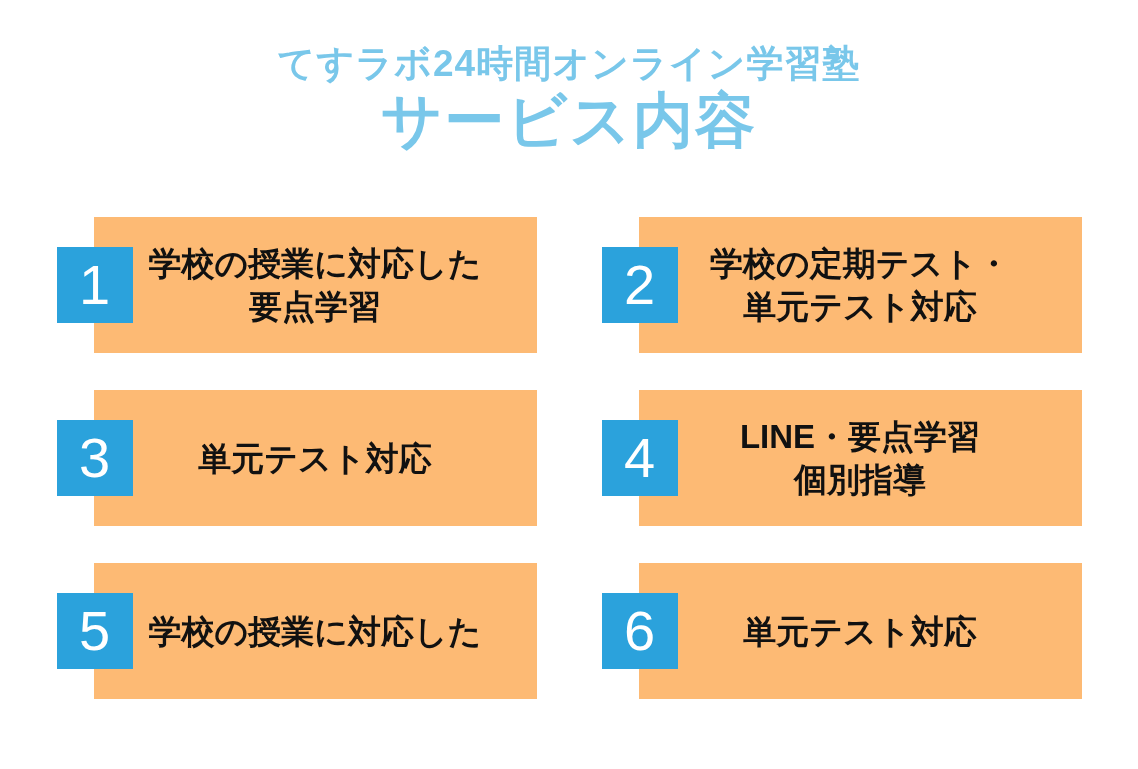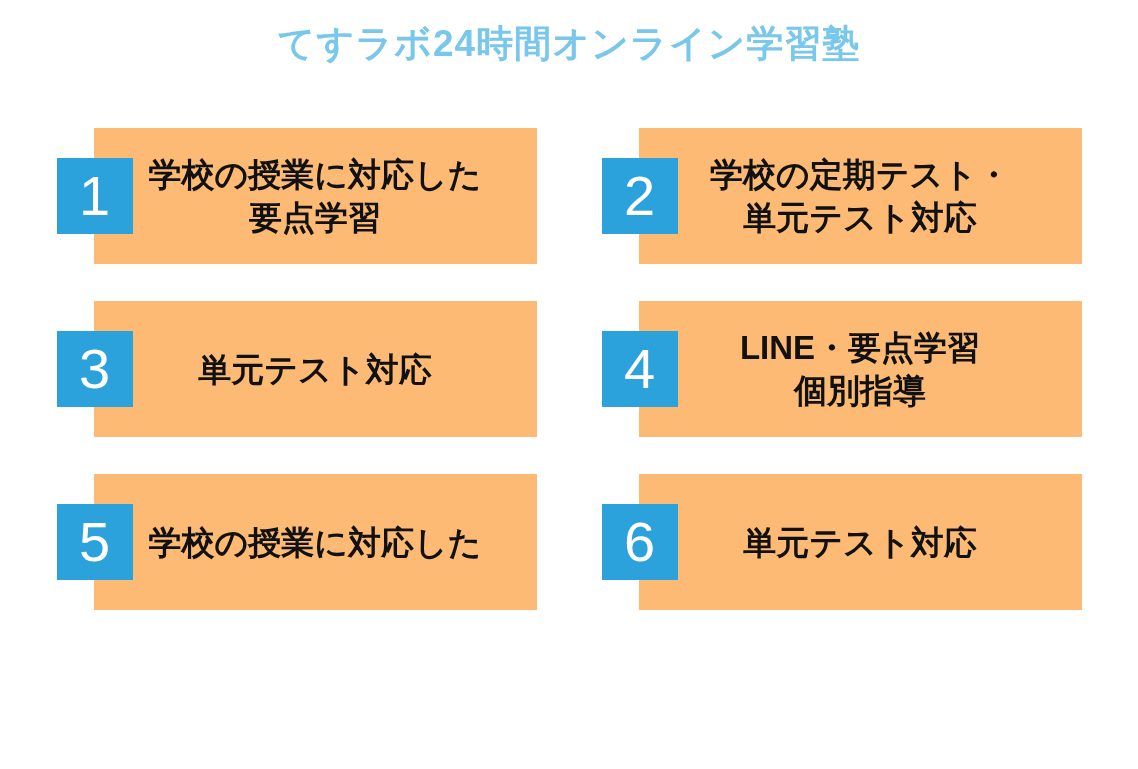--- a/index.html
+++ b/index.html
@@ -10,21 +10,21 @@
   }
   body {
     width: 1138px;
     height: 769px;
     overflow: hidden;
   }
   .page {
     width: 1138px;
     height: 669px;
     box-sizing: border-box;
-    padding-top: 22px;
+    padding-top: 42px;
   }
   .title-block {
     text-align: center;
     color: #79c7ea;
     font-weight: 700;
   }
   .title-line1 {
     font-size: 37px;
     line-height: 1.2;
     letter-spacing: 1px;
@@ -84,20 +84,21 @@
     line-height: 1;
   }
 </style>
 </head>
 <body>
 
 <div class="page">
 
   <div class="title-block">
     <div class="title-line1">てすラボ24時間オンライン学習塾</div>
+    <div class="title-line2">サービス内容</div>
   </div>
 
   <div class="grid">
 
     <div class="item">
       <div class="card">
         <div class="card-label">学校の授業に対応した
 要点学習</div>
       </div>
       <div class="badge">

